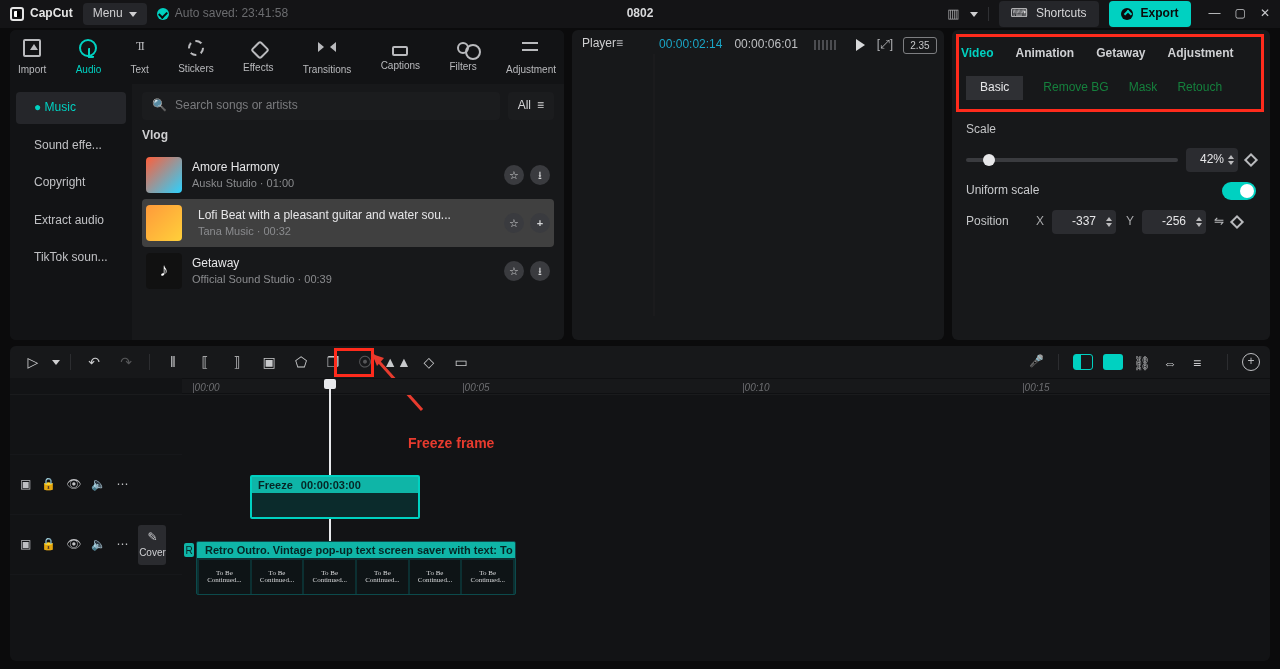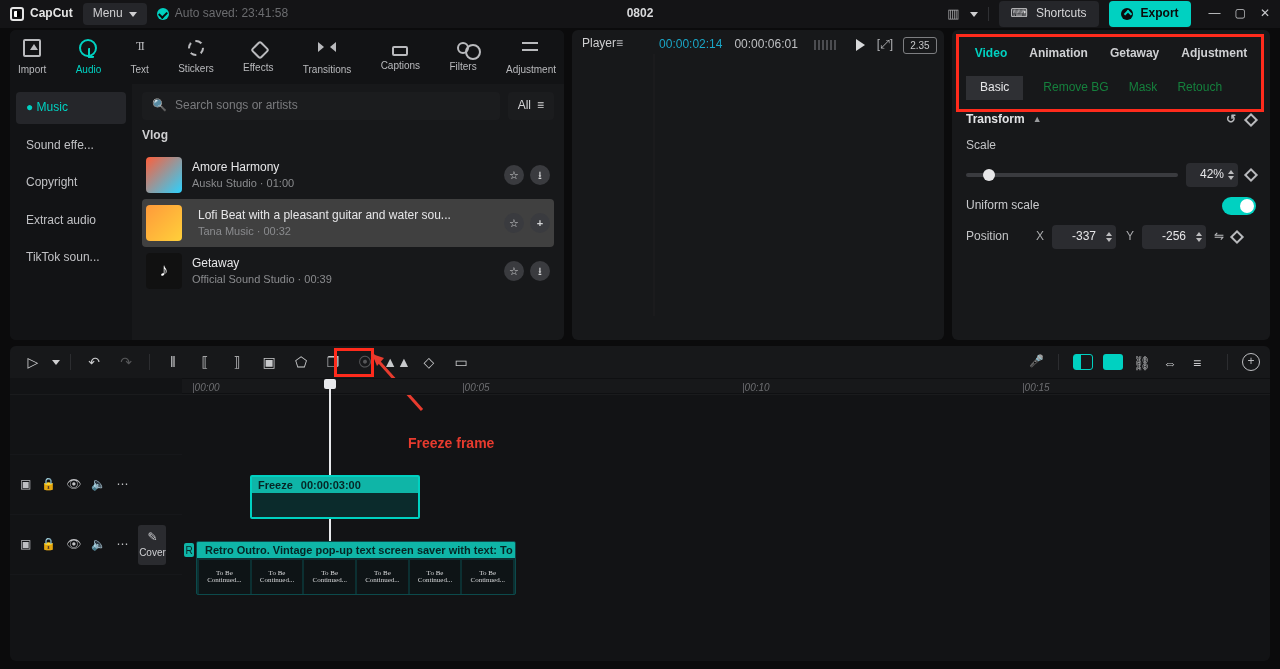--- a/index.html
+++ b/index.html
@@ -64,21 +64,21 @@
   .ico-trans:before{content:"";position:absolute;left:0;top:3px;border-top:5px solid transparent;border-bottom:5px solid transparent;border-left:6px solid currentColor;}
   .ico-trans:after{content:"";position:absolute;right:0;top:3px;border-top:5px solid transparent;border-bottom:5px solid transparent;border-right:6px solid currentColor;}
   .ico-cap{border:2px solid currentColor;width:16px;height:10px;top:3px;border-radius:2px;}
   .ico-filt{width:12px;height:12px;border:2px solid currentColor;border-radius:50%;left:0;}
   .ico-filt:after{content:"";position:absolute;width:12px;height:12px;border:2px solid currentColor;border-radius:50%;left:6px;}
   .ico-adj:before{content:"";position:absolute;left:0;top:3px;width:16px;height:2px;background:currentColor;}
   .ico-adj:after{content:"";position:absolute;left:0;top:10px;width:16px;height:2px;background:currentColor;}
 
   .lib-body{display:grid;grid-template-columns:122px 1fr;height:256px;}
   .lib-side{background:#121315;padding:8px 6px;display:flex;flex-direction:column;gap:6px;}
-  .side-item{padding:8px 10px;background:transparent;color:#c0c1c4;border-radius:4px;white-space:nowrap;overflow:hidden;text-overflow:ellipsis;}
+  .side-item{padding:8px 18px;background:transparent;color:#c0c1c4;border-radius:4px;white-space:nowrap;overflow:hidden;text-overflow:ellipsis;}
   .side-item.active{background:var(--bg3);color:var(--teal);}
   .side-item.active:before{content:"● ";color:var(--teal);}
   .lib-main{padding:8px 10px;overflow:hidden;}
   .search-row{display:flex;gap:8px;align-items:center;margin-bottom:8px;}
   .search{flex:1;background:var(--bg2);border-radius:4px;padding:6px 10px;display:flex;align-items:center;gap:8px;color:#7a7b7e;}
   .all-pill{background:var(--bg2);padding:6px 10px;border-radius:4px;color:#d6d6d8;display:flex;align-items:center;gap:6px;}
   .cat-title{color:#cfcfd1;font-weight:600;margin:8px 0 8px;}
   .song{display:flex;align-items:center;gap:10px;padding:6px 4px;border-radius:4px;}
   .thumb{width:36px;height:36px;border-radius:4px;background:#333;}
   .thumb.t1{background:linear-gradient(135deg,#ff5e3a,#2bd2ff);}
@@ -109,21 +109,21 @@
   .time-cur{color:var(--blue);}
   .time-tot{color:#bfc0c3;}
   .steps{display:flex;gap:2px;margin-left:4px;}
   .steps span{width:2px;height:10px;background:#4b4c50;display:inline-block;}
   .play-ico{width:0;height:0;border-top:6px solid transparent;border-bottom:6px solid transparent;border-left:9px solid #d8d9db;margin-left:8px;}
   .player-right{margin-left:auto;display:flex;align-items:center;gap:10px;color:#b0b1b4;}
   .ratio-pill{border:1px solid #7d7e81;padding:1px 6px;border-radius:3px;font-size:10px;color:#c6c7c9;}
 
   
   .props{display:flex;flex-direction:column;}
-  .props-tabs{height:32px;display:flex;align-items:center;gap:22px;padding:0 9px;margin-top:8px;justify-content:center;}
+  .props-tabs{height:32px;display:flex;align-items:center;gap:22px;padding:0 9px;margin-top:8px;}
   .props-tabs .ptab{color:#cfd0d3;font-weight:600;}
   .props-tabs .ptab.active{color:var(--teal);}
   .sub-tabs{height:32px;display:flex;align-items:center;gap:20px;padding:0 14px;margin-top:2px;}
   .sub-tabs .stab{color:#15803d;}
   .sub-tabs .stab.active{background:#2f3034;color:#e6e6e8;padding:4px 14px;border-radius:0;}
   .red-outline{position:absolute;left:4px;top:4px;right:6px;height:78px;border:3px solid var(--redbox);pointer-events:none;}
 
   .section{padding:8px 14px;}
   .sec-title{color:#e2e3e5;font-weight:600;display:flex;align-items:center;gap:8px;}
   .sec-r{margin-left:auto;display:flex;gap:10px;color:#b7b8bb;align-items:center;}
@@ -373,28 +373,20 @@
         <span class="ptab">Adjustment</span>
       </div>
       <div class="sub-tabs">
         <span class="stab active">Basic</span>
         <span class="stab">Remove BG</span>
         <span class="stab">Mask</span>
         <span class="stab">Retouch</span>
       </div>
 
       <div class="section">
-        <div class="sec-title">
-          <span>Transform</span>
-          <span style="font-size:9px;color:#9a9b9e;">▲</span>
-          <div class="sec-r">
-            <span>↺</span>
-            <span class="diamond"></span>
-          </div>
-        </div>
         <div class="row">
           <span class="label">Scale</span>
         </div>
         <div class="row">
           <div class="slider">
               <div class="k"></div>
             </div>
           <div class="numbox">
             <span>42%</span>
             <span class="spin">

